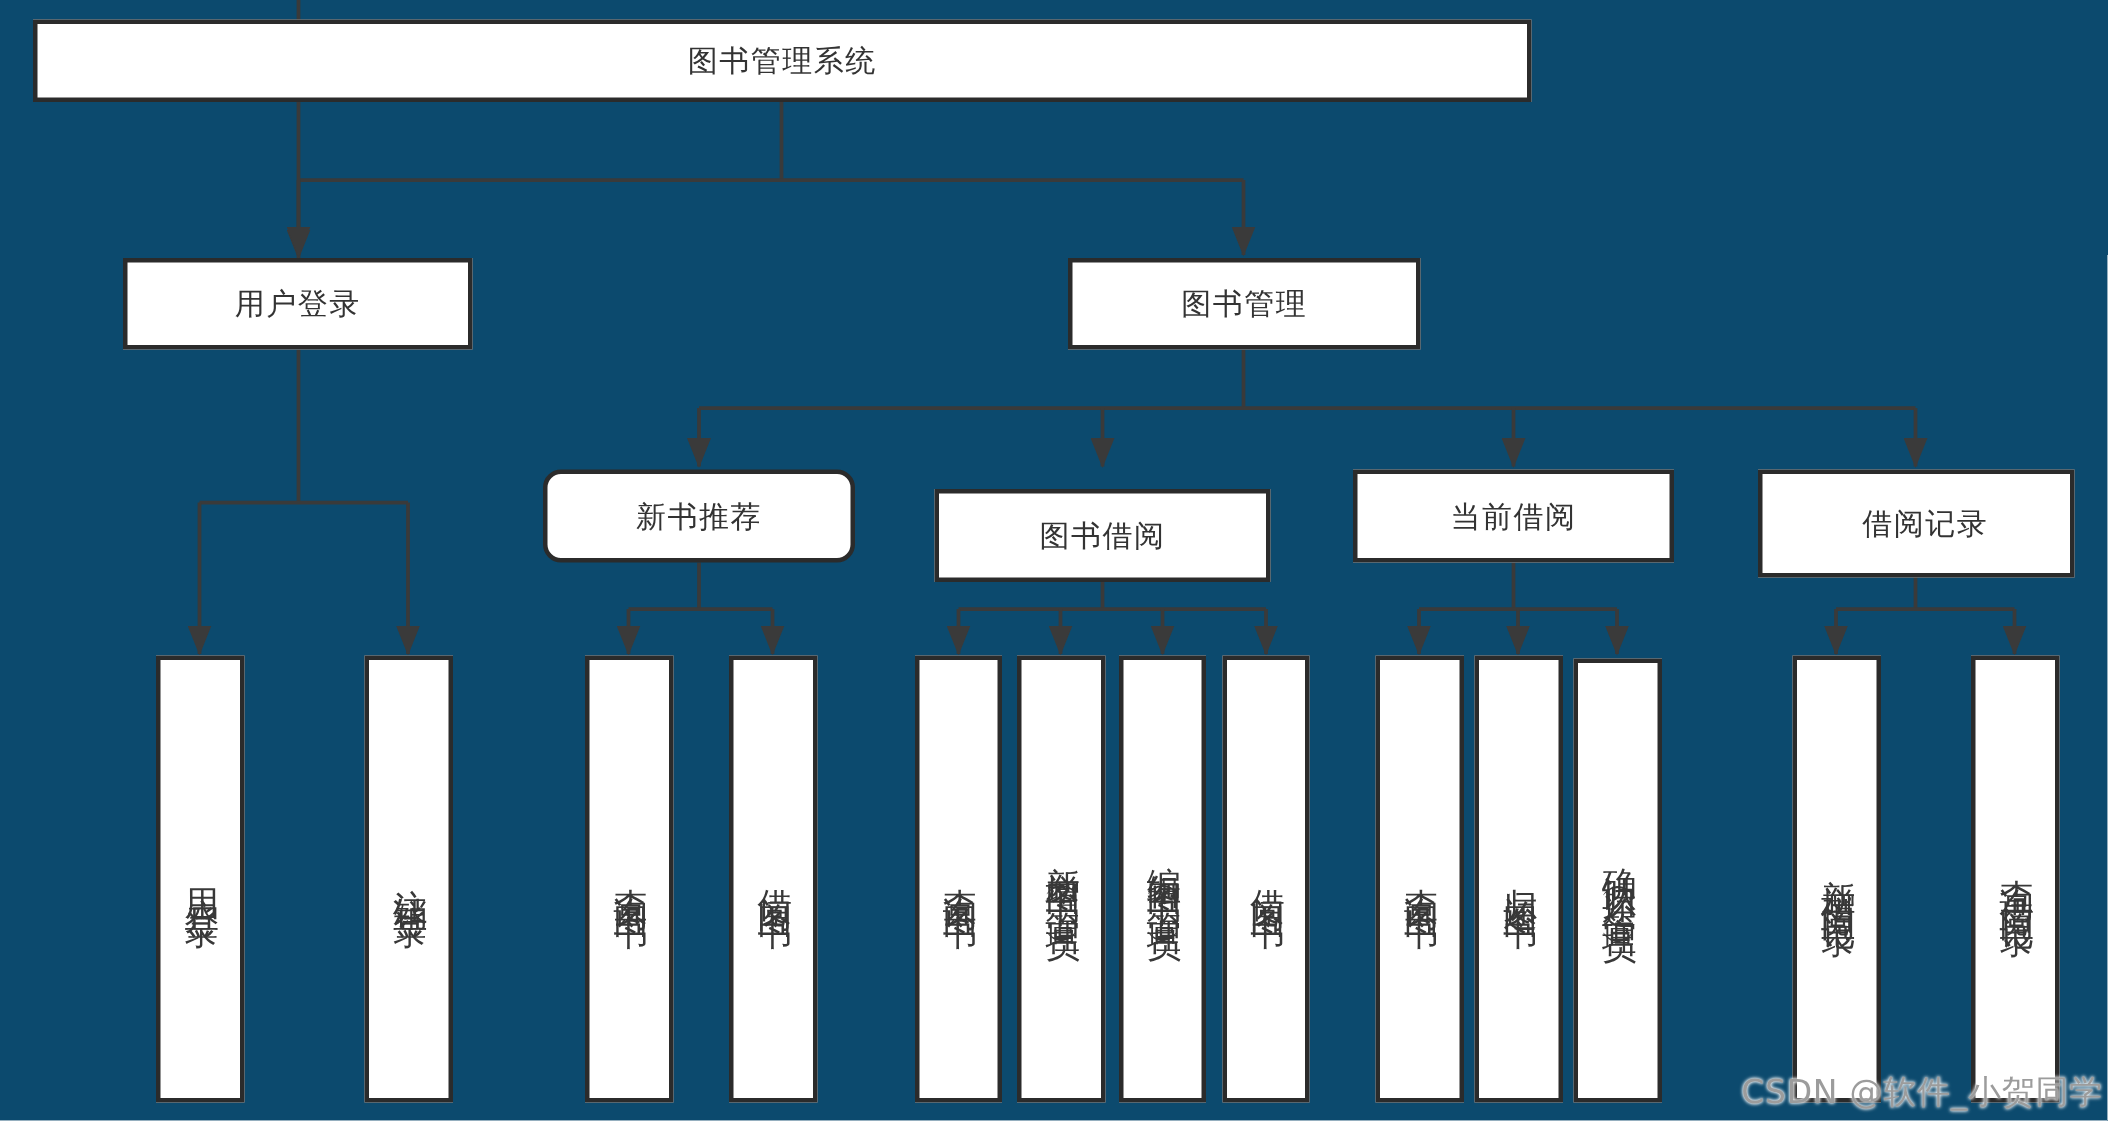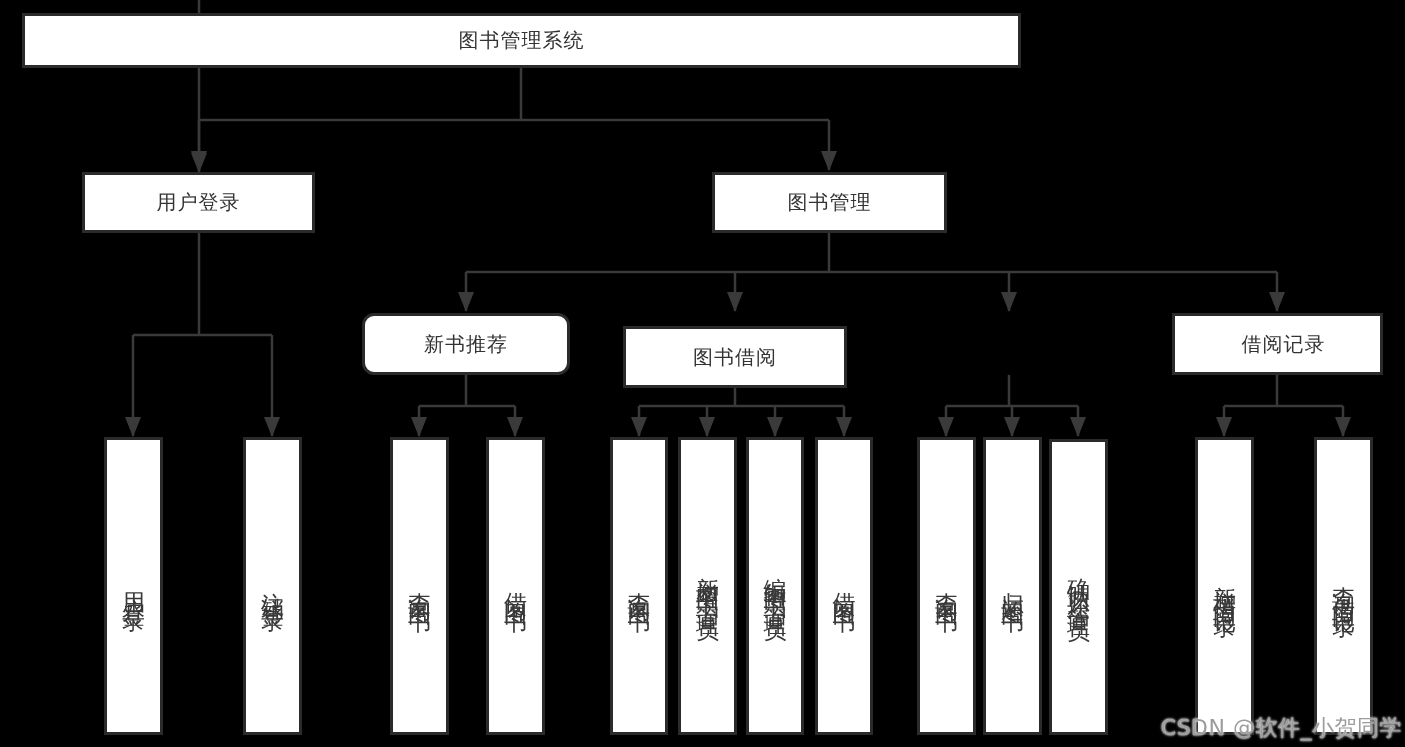--- a/index.html
+++ b/index.html
@@ -4,21 +4,21 @@
 <style>
   html, body {
     margin: 0;
     padding: 0;
     background: #ffffff;
   }
   .canvas {
     position: relative;
     width: 1405px;
     height: 747px;
-    background: #000000;
+    background: #0c4a6e;
     font-family: "DejaVu Sans", "Liberation Sans", sans-serif;
     overflow: hidden;
   }
   .connectors {
     position: absolute;
     left: 0;
     top: 0;
     z-index: 1;
   }
   .node {
@@ -116,21 +116,22 @@
     </g>
   </svg>
 
   <div class="node h" style="left:22px; top:13px; width:999px; height:55px;">图书管理系统</div>
 
   <div class="node h" style="left:82px; top:172px; width:233px; height:61px;">用户登录</div>
   <div class="node h" style="left:712px; top:172px; width:235px; height:61px;">图书管理</div>
 
   <div class="node h" style="left:362px; top:313px; width:208px; height:62px;border-radius:12px;">新书推荐</div>
   <div class="node h" style="left:623px; top:313px; width:224px; height:62px;margin-top:13px;">图书借阅</div>
-  <div class="node h" style="left:1172px; top:313px; width:211px; height:62px;padding-left:12px;">借阅记录</div>
+  <div class="node h" style="left:902px; top:313px; width:214px; height:62px;">当前借阅</div>
+  <div class="node h" style="left:1172px; top:313px; width:211px; height:72px;padding-left:12px;">借阅记录</div>
 
   <div class="node v" style="left:104px; top:437px; width:59px; height:298px;">
     <span>用户登录</span>
   </div>
   <div class="node v" style="left:243px; top:437px; width:59px; height:298px;">
     <span>注销登录</span>
   </div>
 
   <div class="node v" style="left:390px; top:437px; width:59px; height:298px;">
     <span>查询图书</span>

